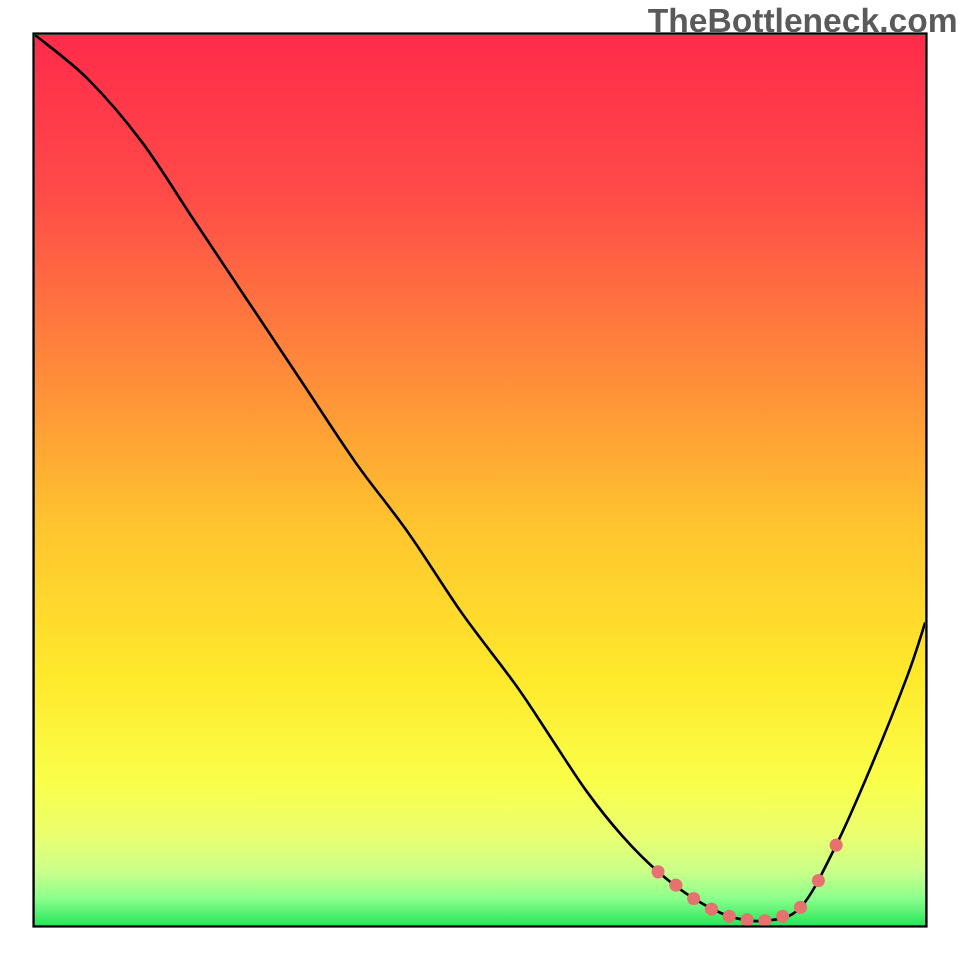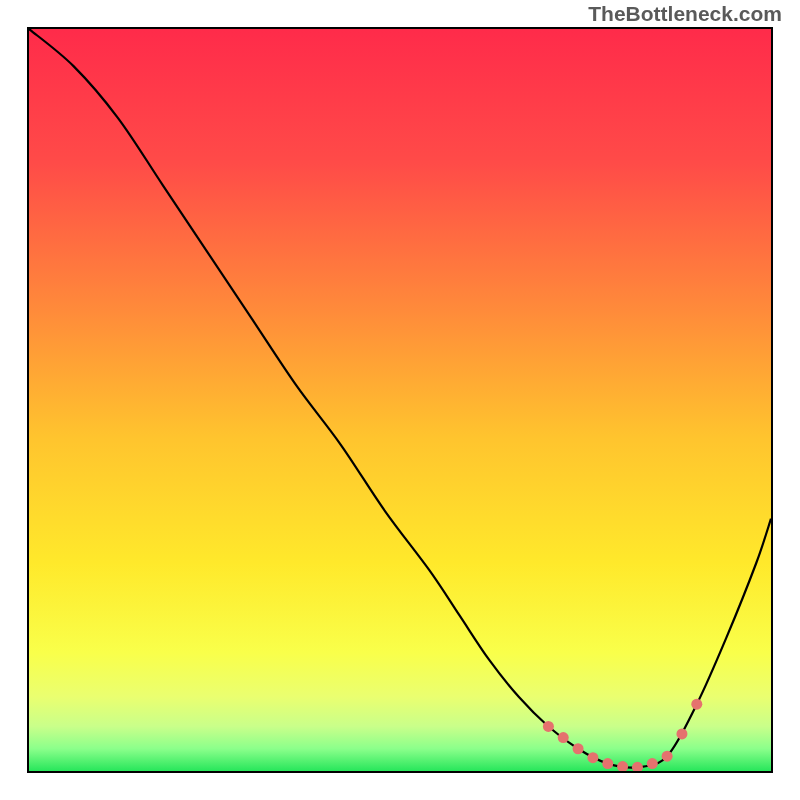--- a/index.html
+++ b/index.html
@@ -12,22 +12,22 @@
     overflow: hidden;
   }
   .chart-container {
     position: relative;
     width: 800px;
     height: 800px;
   }
   .watermark {
     position: absolute;
     top: 2px;
-    right: 18px;
-    font-size: 21px;
+    right: 2px;
+    font-size: 28px;
     font-weight: bold;
     color: #5a5a5a;
     letter-spacing: 0px;
     z-index: 10;
   }
   .plot-area {
     position: absolute;
     left: 27px;
     top: 27px;
     width: 746px;

